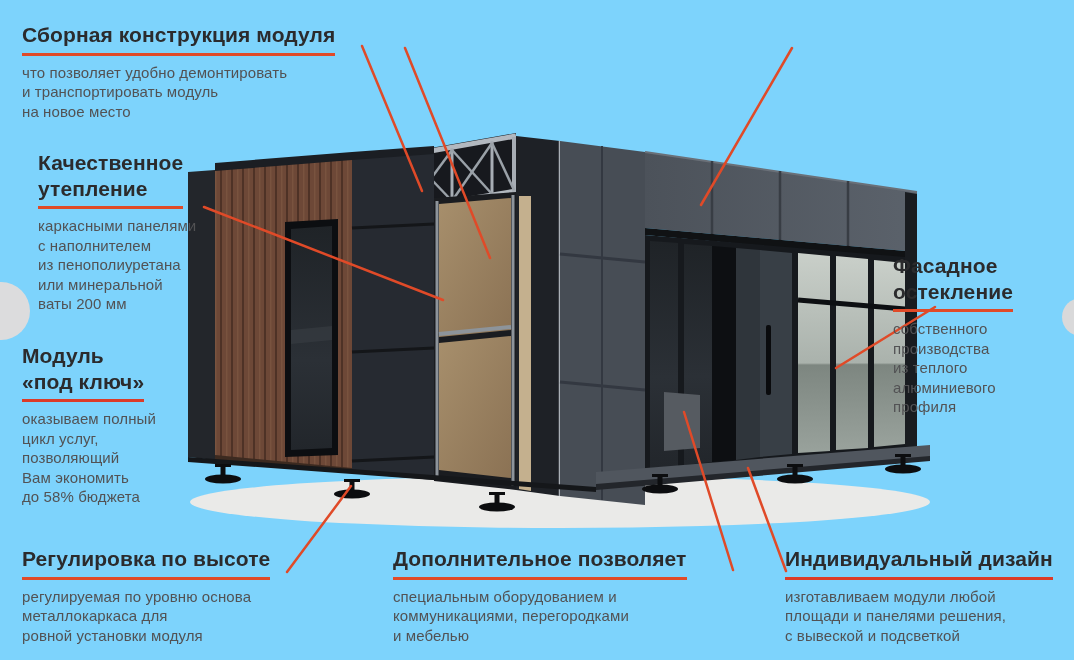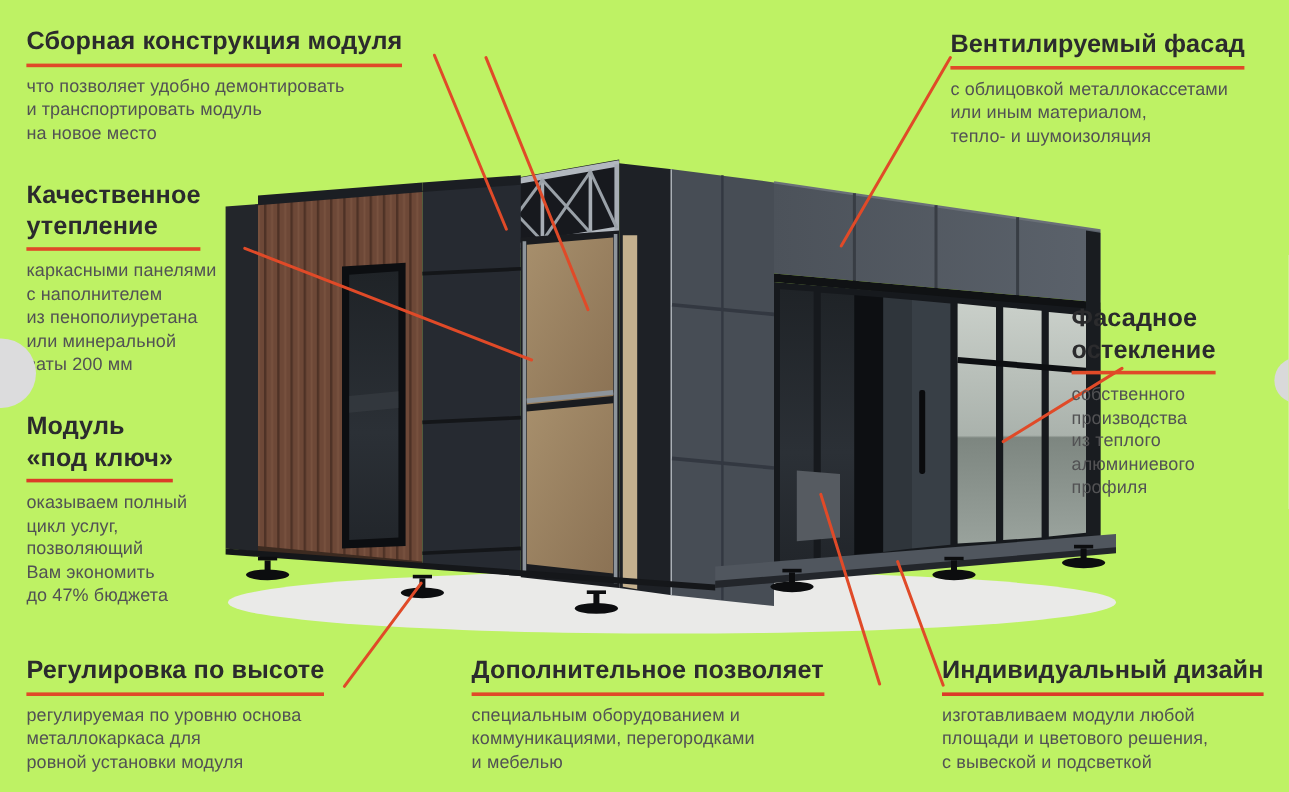--- a/index.html
+++ b/index.html
@@ -1,17 +1,17 @@
 <!DOCTYPE html>
 <html><head>
 <meta charset="utf-8">
 <style>
   html,body{margin:0;padding:0;}
   body{font-family:"Liberation Sans","DejaVu Sans",sans-serif;background:#f5f5f3;}
-  .canvas{position:relative;width:1074px;height:660px;overflow:hidden;background:#bef264;}
+  .canvas{position:relative;width:1074px;height:660px;overflow:hidden;background:#7dd3fc;}
   .render-layer{position:absolute;left:0;top:0;width:1074px;height:660px;}
   .label{position:absolute;z-index:5;}
   .label h2{
     margin:0;font-size:21px;line-height:1.22;font-weight:bold;color:#2b2b2d;
     white-space:pre-line;display:inline-block;border-bottom:3px solid #e04a28;
     padding-bottom:5px;letter-spacing:.1px;
   }
   .label.red h2{border-bottom-color:#dc3b28;}
   .label p{
     margin:7px 0 0 0;font-size:15px;line-height:1.3;color:#525254;
@@ -192,45 +192,39 @@
   </svg>
 
   <div class="label" style="left:22px;top:22px;width:346px">
     <h2>Сборная конструкция модуля</h2>
     <p>что позволяет удобно демонтировать
 и транспортировать модуль
 на новое место</p>
   </div>
 
 
-  <div class="label" style="left:792px;top:24px">
-    <h2>Вентилируемый фасад</h2>
-    <p>с облицовкой металлокассетами
-или иным материалом,
-тепло- и шумоизоляция</p>
-  </div>
-
-  <div class="label" style="left:22px;top:150px">
+
+  <div class="label" style="left:38px;top:150px">
     <h2>Качественное
 утепление</h2>
     <p>каркасными панелями
 с наполнителем
 из пенополиуретана
 или минеральной
 ваты 200 мм</p>
   </div>
 
   <div class="label red" style="left:22px;top:343px">
     <h2>Модуль
 «под ключ»</h2>
     <p>оказываем полный
 цикл услуг,
 позволяющий
 Вам экономить
-до 47% бюджета</p>
+до 58% бюджета</p>
   </div>
 
   <div class="label" style="left:893px;top:253px">
     <h2>Фасадное
 остекление</h2>
     <p>собственного
 производства
 из теплого
 алюминиевого
 профиля</p>
@@ -246,20 +240,20 @@
   <div class="label" style="left:393px;top:546px">
     <h2>Дополнительное позволяет</h2>
     <p>специальным оборудованием и
 коммуникациями, перегородками
 и мебелью</p>
   </div>
 
   <div class="label red" style="left:785px;top:546px">
     <h2>Индивидуальный дизайн</h2>
     <p>изготавливаем модули любой
-площади и цветового решения,
+площади и панелями решения,
 с вывеской и подсветкой</p>
   </div>
 
   <div class="arrow-circle arrow-prev"></div>
   <div class="arrow-circle arrow-next"></div>
 
 </div>
 
 </body></html>

